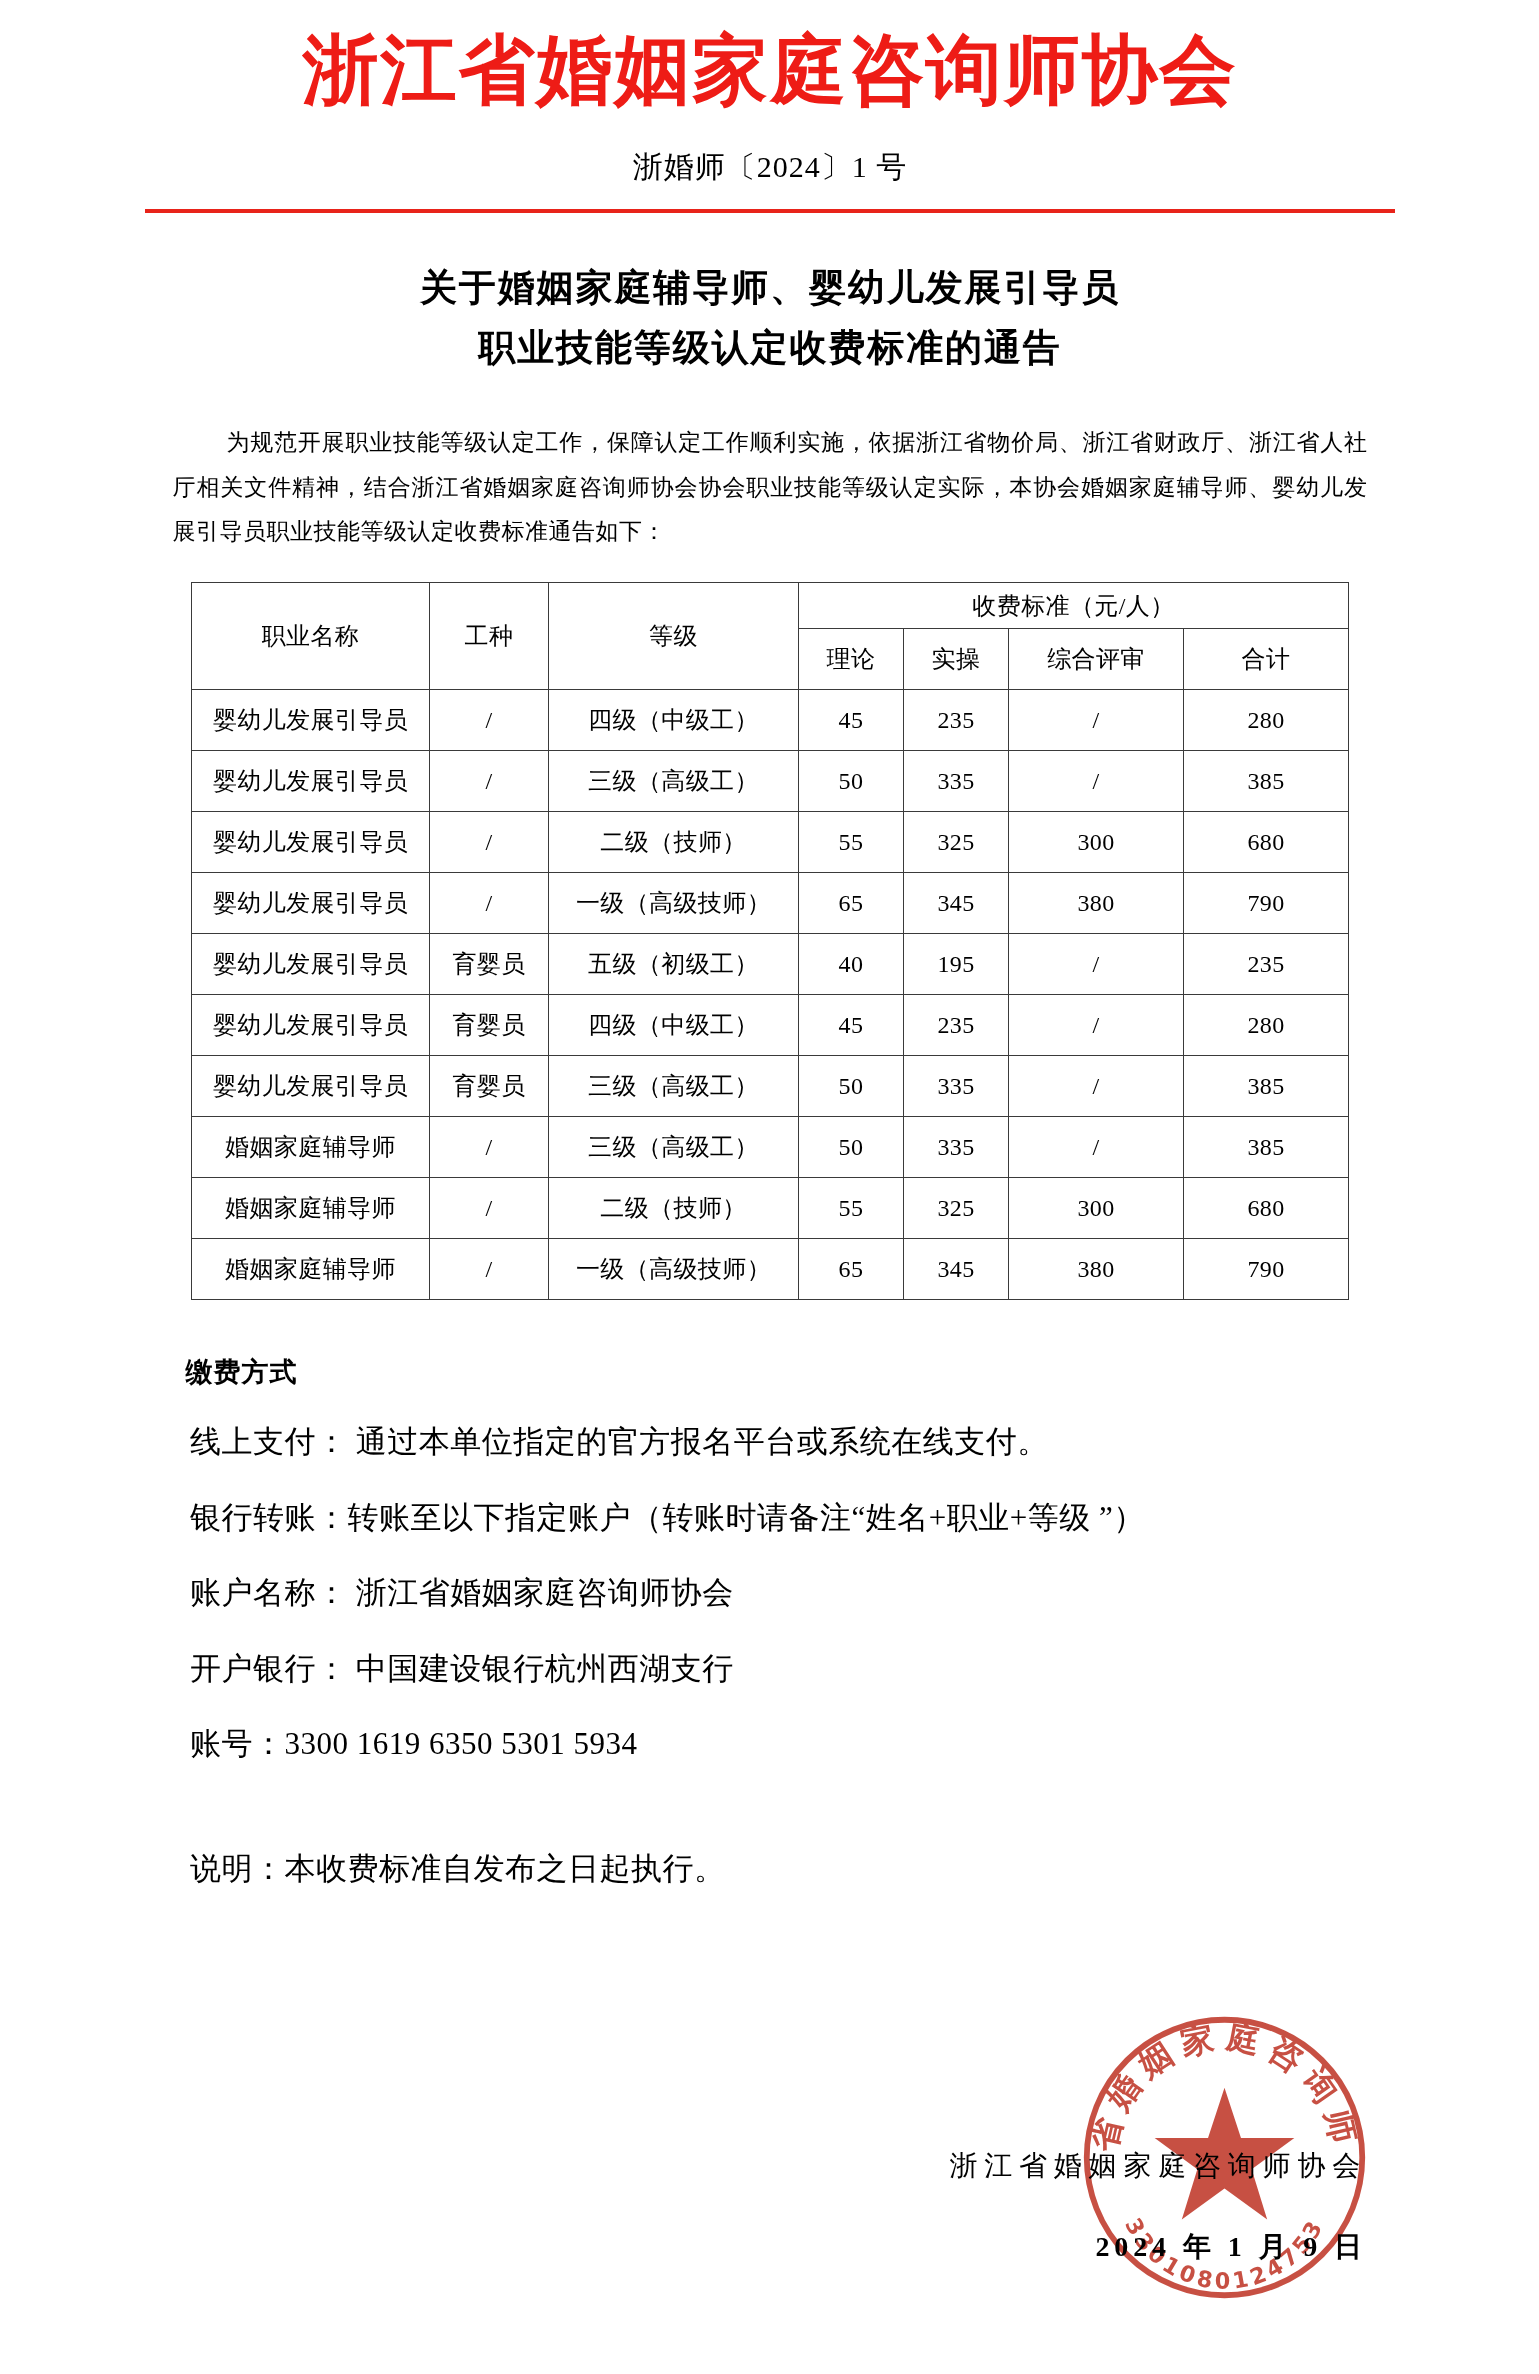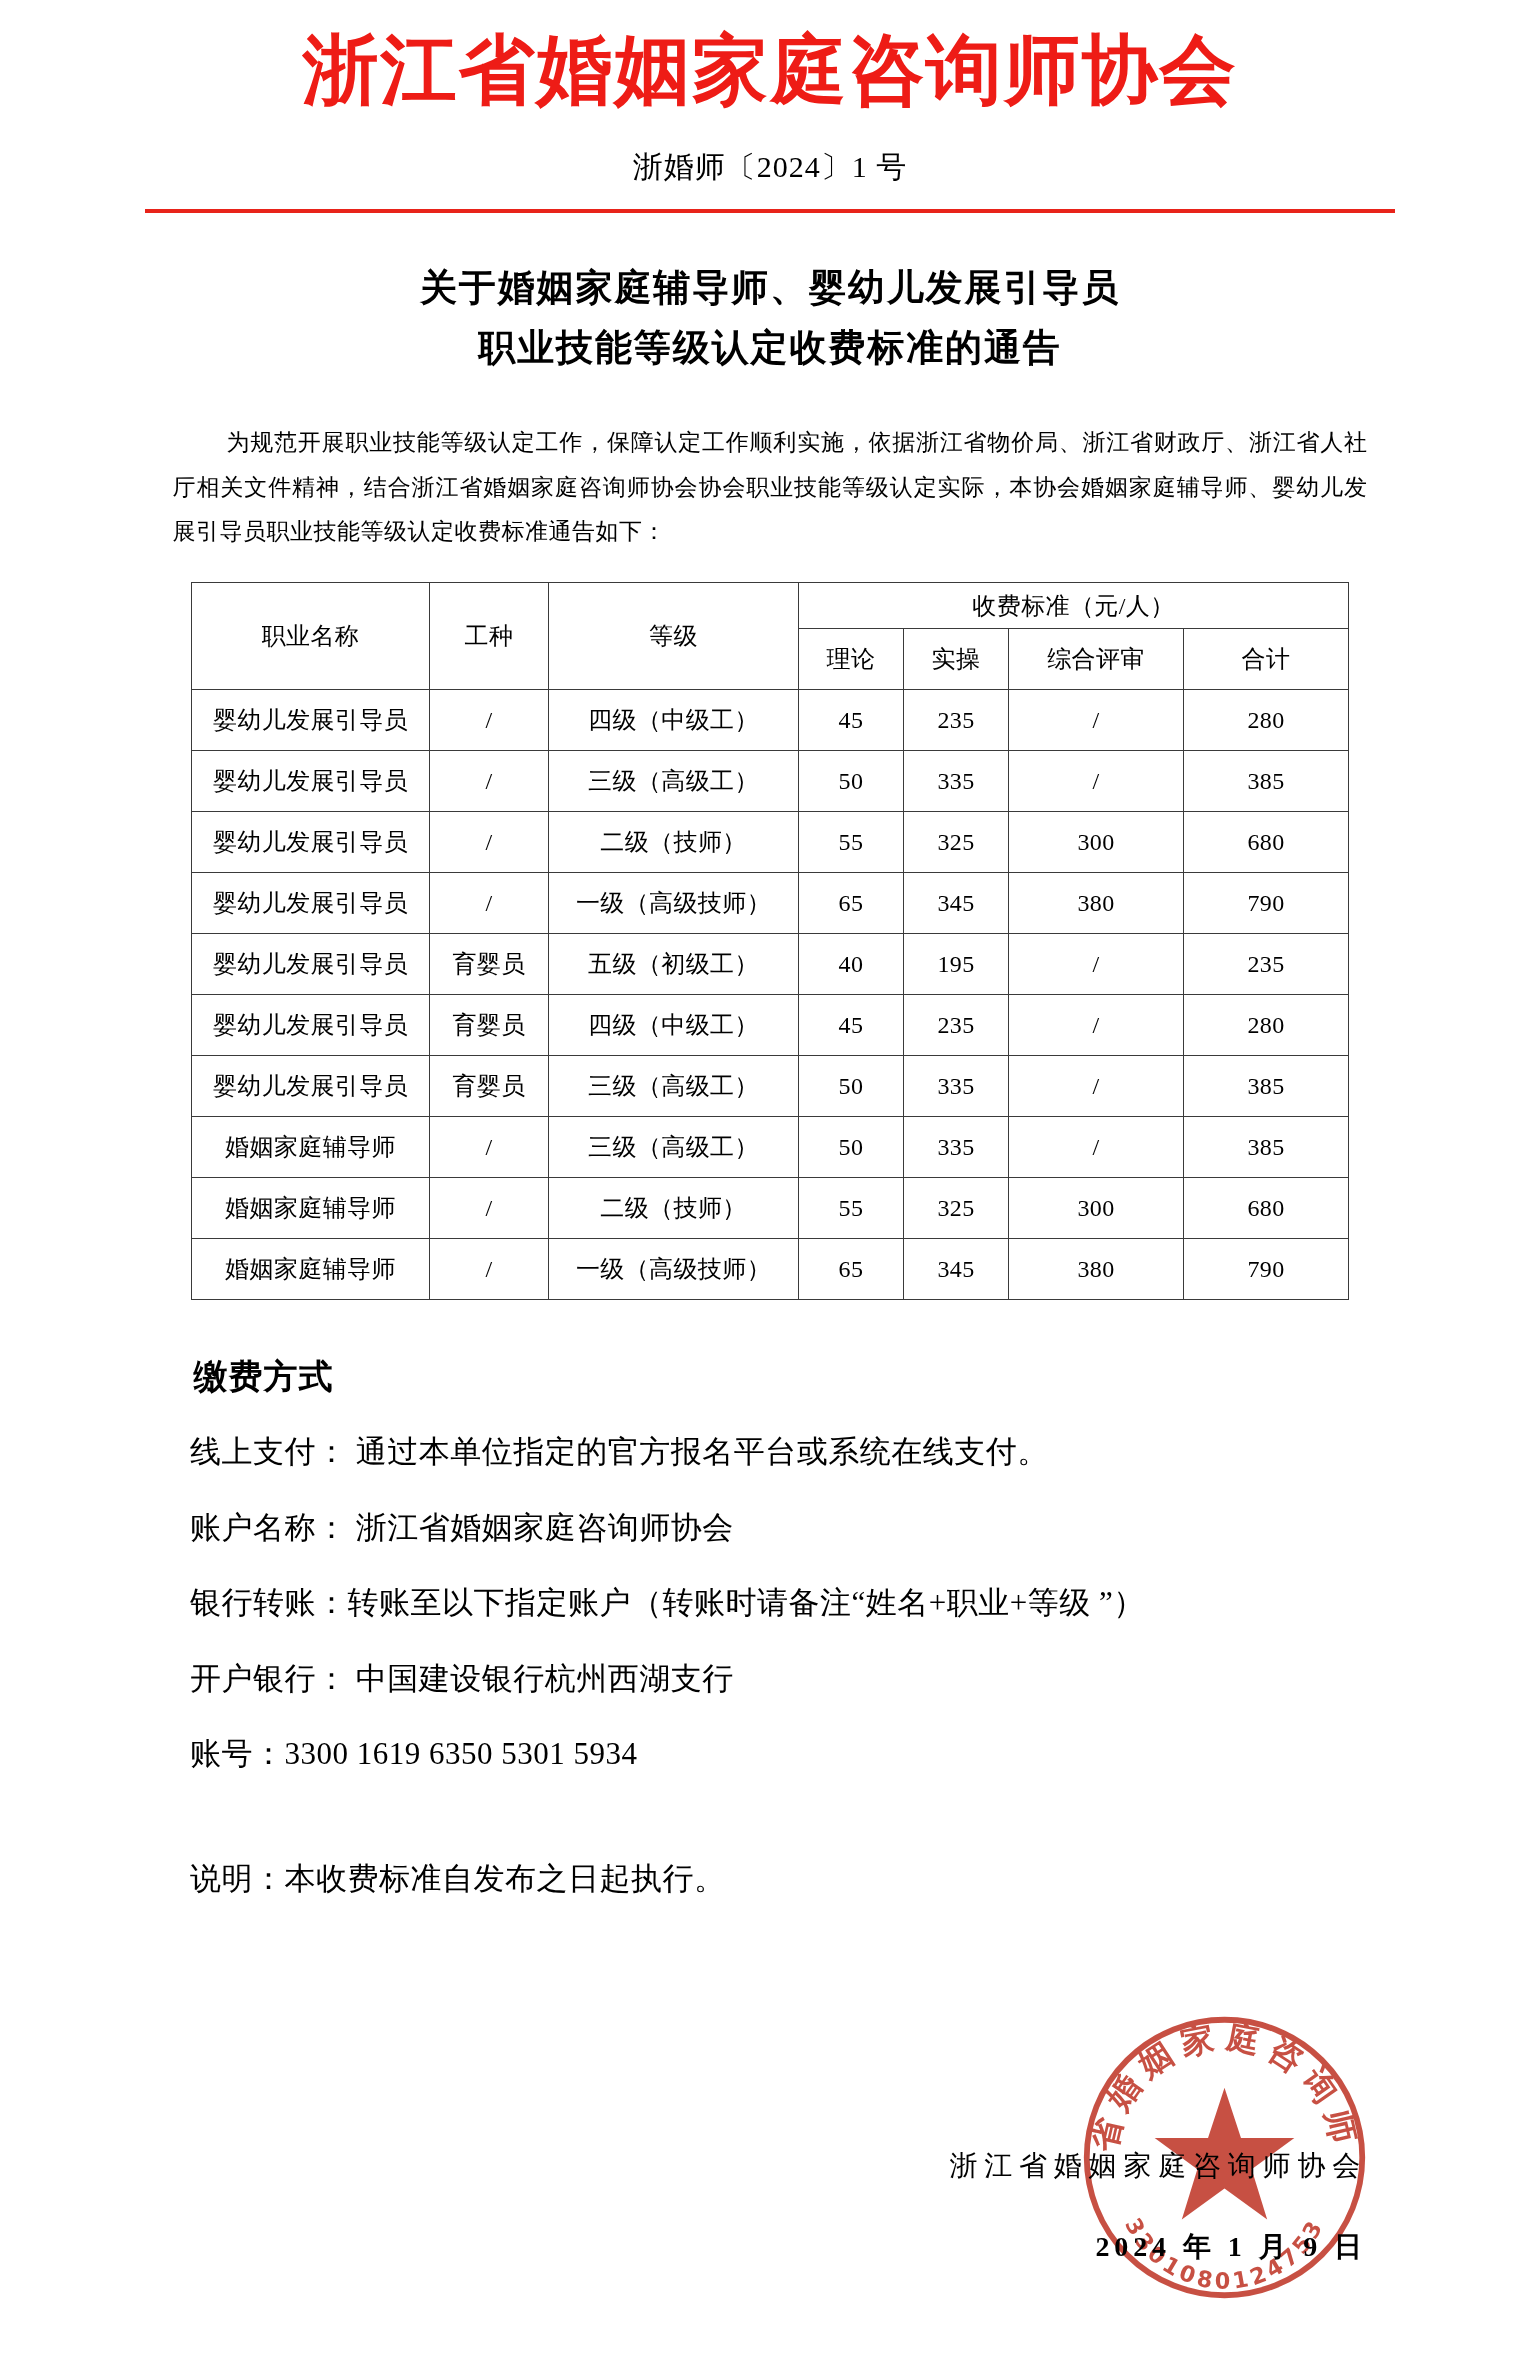--- a/index.html
+++ b/index.html
@@ -106,23 +106,23 @@
   col.c-prac { width: 105px; }
   col.c-review { width: 175px; }
   col.c-total { width: 165px; }
 
   
   .pay-wrap {
     width: 1195px;
     margin: 54px auto 0 auto;
   }
   .pay-heading {
-    font-size: 34px;
+    font-size: 27px;
     font-weight: bold;
-    margin-left: 21px;
+    margin-left: 13px;
     font-family: "DejaVu Sans", "Liberation Sans", sans-serif;
     letter-spacing: 1px;
   }
   .pay-line {
     font-size: 31px;
     margin-left: 17.5px;
     margin-top: 29px;
     letter-spacing: 0.5px;
     line-height: 1.5;
   }
@@ -301,22 +301,22 @@
           <td>345</td>
           <td>380</td>
           <td>790</td>
         </tr>
       </tbody>
   </table>
 
   <div class="pay-wrap">
     <div class="pay-heading">缴费方式</div>
     <div class="pay-line">线上支付：  通过本单位指定的官方报名平台或系统在线支付。</div>
+    <div class="pay-line">银行转账：转账至以下指定账户（转账时请备注“姓名+职业+等级 ”）</div>
     <div class="pay-line">账户名称： 浙江省婚姻家庭咨询师协会</div>
-    <div class="pay-line">银行转账：转账至以下指定账户（转账时请备注“姓名+职业+等级 ”）</div>
     <div class="pay-line">开户银行：  中国建设银行杭州西湖支行</div>
     <div class="pay-line">账号：3300 1619 6350 5301 5934</div>
     <div class="note-line">说明：本收费标准自发布之日起执行。</div>
   </div>
 
   <div class="seal">
     <svg viewBox="0 0 300 300" width="291" height="291">
       <defs>
         <path id="sealArc" d="M 150,150 m -112,0 a 112,112 0 1,1 224,0" fill="none"></path>
         <path id="sealArcBottom" d="M 46,215 a 112,112 0 0,0 208,0" fill="none"></path>

